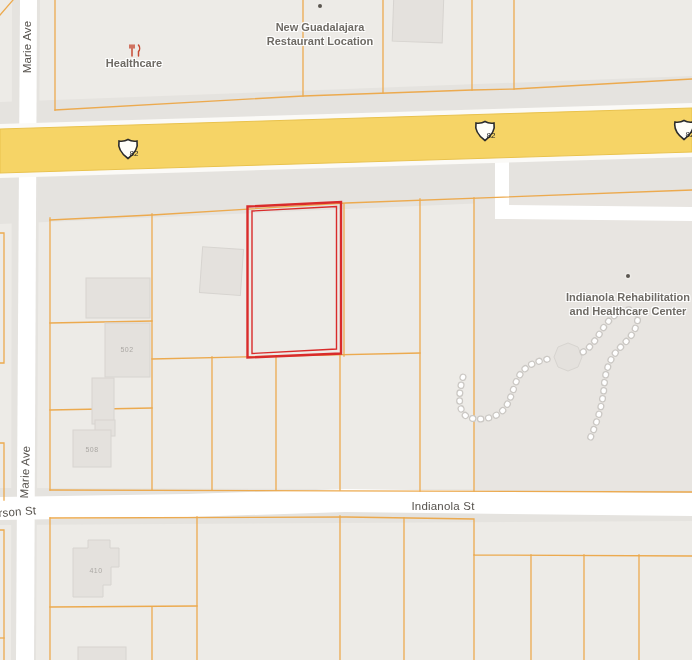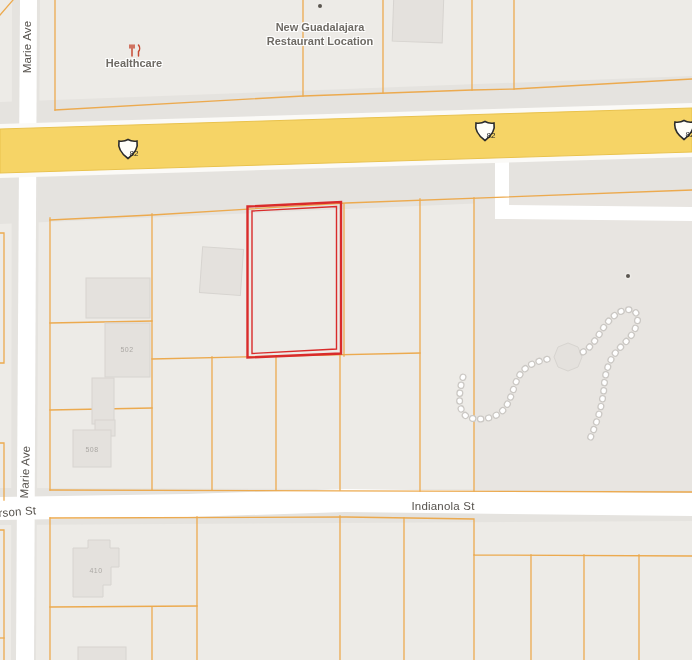--- a/index.html
+++ b/index.html
@@ -156,19 +156,20 @@
         <line x1="5" y1="1" x2="5" y2="4"></line>
         <path d="M9.5,1 C11,3 11,6 9.5,7.5 L9.5,12"></path>
       </g>
     </svg>
     <div class="lbl poi" style="left:134px;top:64px;transform:translate(-50%,-50%);">Healthcare</div>
 
     <div class="poidot" style="left:318px;top:4px;"></div>
     <div class="lbl poi" style="left:320px;top:34px;width:112px;transform:translate(-50%,-50%);">New Guadalajara Restaurant Location</div>
 
     <div class="poidot" style="left:626px;top:274px;"></div>
+    <div class="lbl poi" style="left:628px;top:304px;width:126px;transform:translate(-50%,-50%);">Indianola Rehabilitation and Healthcare Center</div>
 
     <div class="lbl housenum" style="left:127px;top:349px;transform:translate(-50%,-50%);">502</div>
     <div class="lbl housenum" style="left:92px;top:449px;transform:translate(-50%,-50%);">508</div>
     <div class="lbl housenum" style="left:96px;top:570px;transform:translate(-50%,-50%);">410</div>
   </div>
 
 </div>
 
 </body></html>

